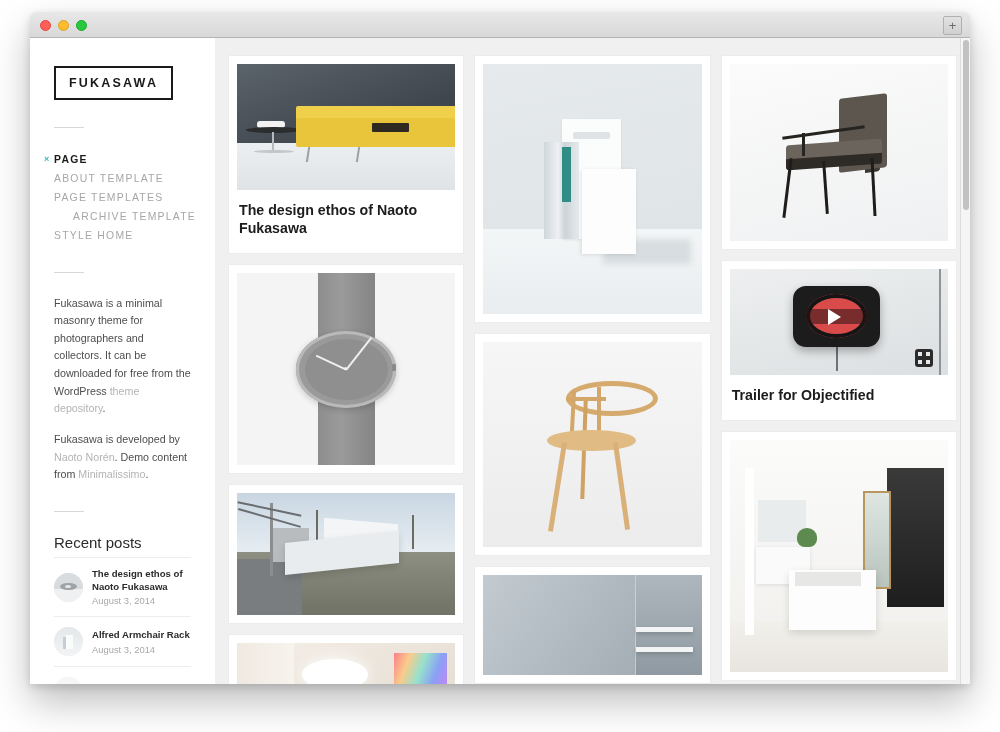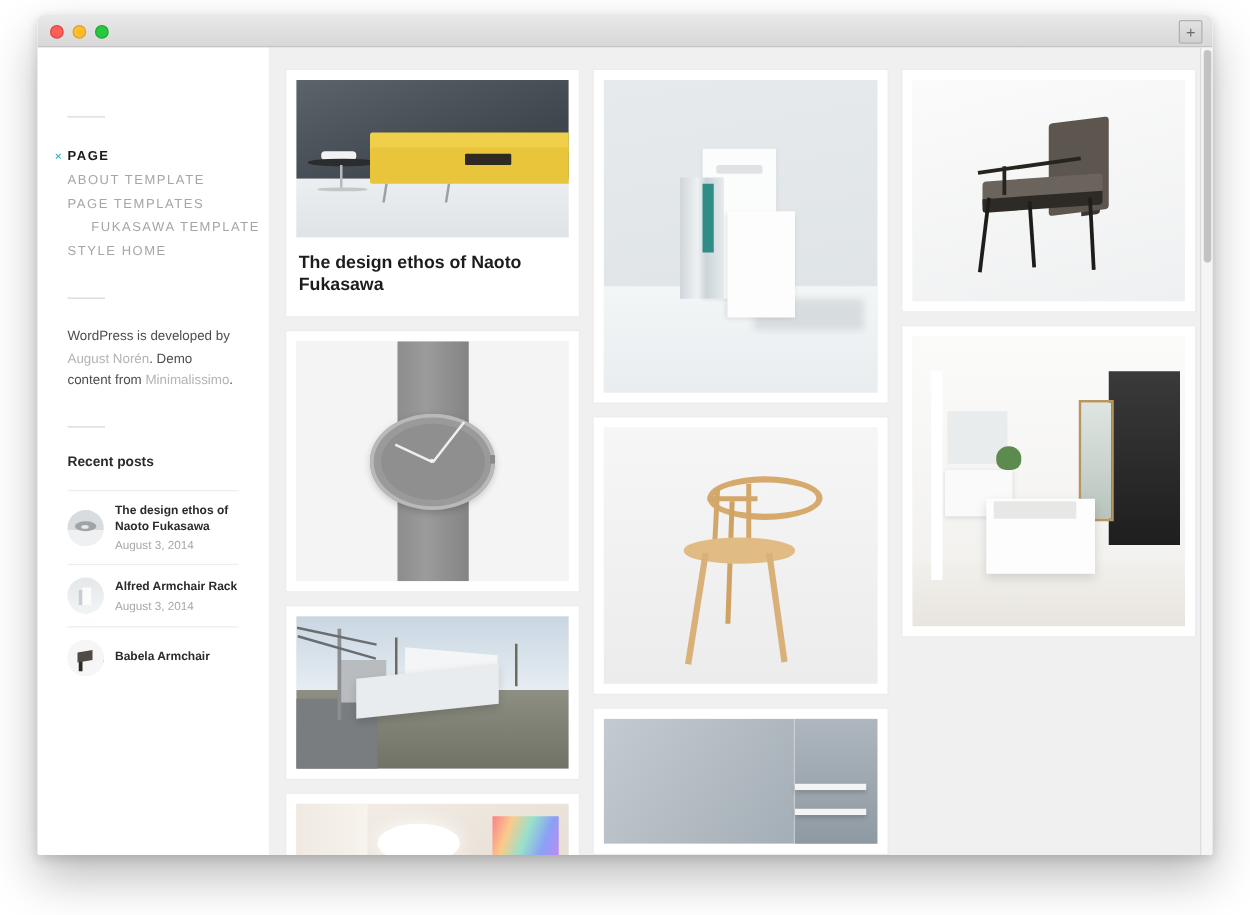--- a/index.html
+++ b/index.html
@@ -132,24 +132,24 @@
     margin-bottom: 13px;
   }
   .sidebar-text a,
   .sidebar-link {
     color: #b3b3b3;
     text-decoration: none;
     cursor: pointer;
   }
 
   #recent-posts-heading {
-    font-size: 11px;
-    font-weight: 700;
+    font-size: 15px;
+    font-weight: 400;
     color: #2b2b2b;
-    margin-bottom: 16px;
+    margin-bottom: 6px;
   }
 
   .post-item {
     display: flex;
     align-items: center;
     gap: 9px;
     padding: 10px 0;
     border-top: 1px solid #ededed;
     cursor: pointer;
   }
@@ -441,46 +441,48 @@
     </div>
     <div class="tab-strip">
       <div id="new-tab-button">+</div>
     </div>
   </div>
 
   <div id="page">
 
     <aside id="sidebar">
 
+      <div id="site-logo">FUKASAWA</div>
 
       <div class="rule"></div>
 
       <ul id="main-nav">
         <li class="current">
           <span class="nav-marker">×</span>
           <span>PAGE</span>
         </li>
         <li>
           <span>ABOUT TEMPLATE</span>
         </li>
         <li>
           <span>PAGE TEMPLATES</span>
         </li>
         <li class="sub">
-          <span>FUKASAWA TEMPLATE</span>
+          <span>ARCHIVE TEMPLATE</span>
         </li>
         <li>
           <span>STYLE HOME</span>
         </li>
       </ul>
 
       <div class="rule"></div>
 
-
-      <p class="sidebar-text"><span>WordPress is developed by </span><span class="sidebar-link">August Norén</span><span>. Demo content from </span><span class="sidebar-link">Minimalissimo</span><span>.</span></p>
+      <p class="sidebar-text"><span>Fukasawa is a minimal masonry theme for photographers and collectors. It can be downloaded for free from the WordPress </span><span class="sidebar-link">theme depository</span><span>.</span></p>
+
+      <p class="sidebar-text"><span>Fukasawa is developed by </span><span class="sidebar-link">Naoto Norén</span><span>. Demo content from </span><span class="sidebar-link">Minimalissimo</span><span>.</span></p>
 
       <div class="rule"></div>
 
       <div id="recent-posts-heading">Recent posts</div>
 
       <div class="post-item">
         <span class="post-thumb">
             <span class="mini mini-sofa"></span>
           </span>
         <span class="post-meta">
@@ -642,20 +644,35 @@
                 <span class="ac-seat2"></span>
               <span class="ac-arm"></span>
                 <span class="ac-armv"></span>
               <span class="ac-lf"></span>
                 <span class="ac-lf2"></span>
                 <span class="ac-lf3"></span>
             </span>
           </div>
         </article>
 
+        <article class="card">
+          <div class="thumb" style="height:106px">
+            <span class="sc">
+              <span class="vd-bg"></span>
+                <span class="vd-side"></span>
+              <span class="vd-cord"></span>
+              <span class="vd-box"></span>
+                <span class="vd-circ"></span>
+              <span class="vd-band"></span>
+                <span class="vd-play"></span>
+              <span class="vd-fs"></span>
+            </span>
+          </div>
+          <div class="card-title">Trailer for Objectified</div>
+        </article>
 
         <article class="card">
           <div class="thumb" style="height:232px">
             <span class="sc">
               <span class="bt-bg"></span>
                 <span class="bt-flr"></span>
               <span class="bt-mir"></span>
                 <span class="bt-van"></span>
               <span class="bt-plant"></span>
               <span class="bt-darkp"></span>

